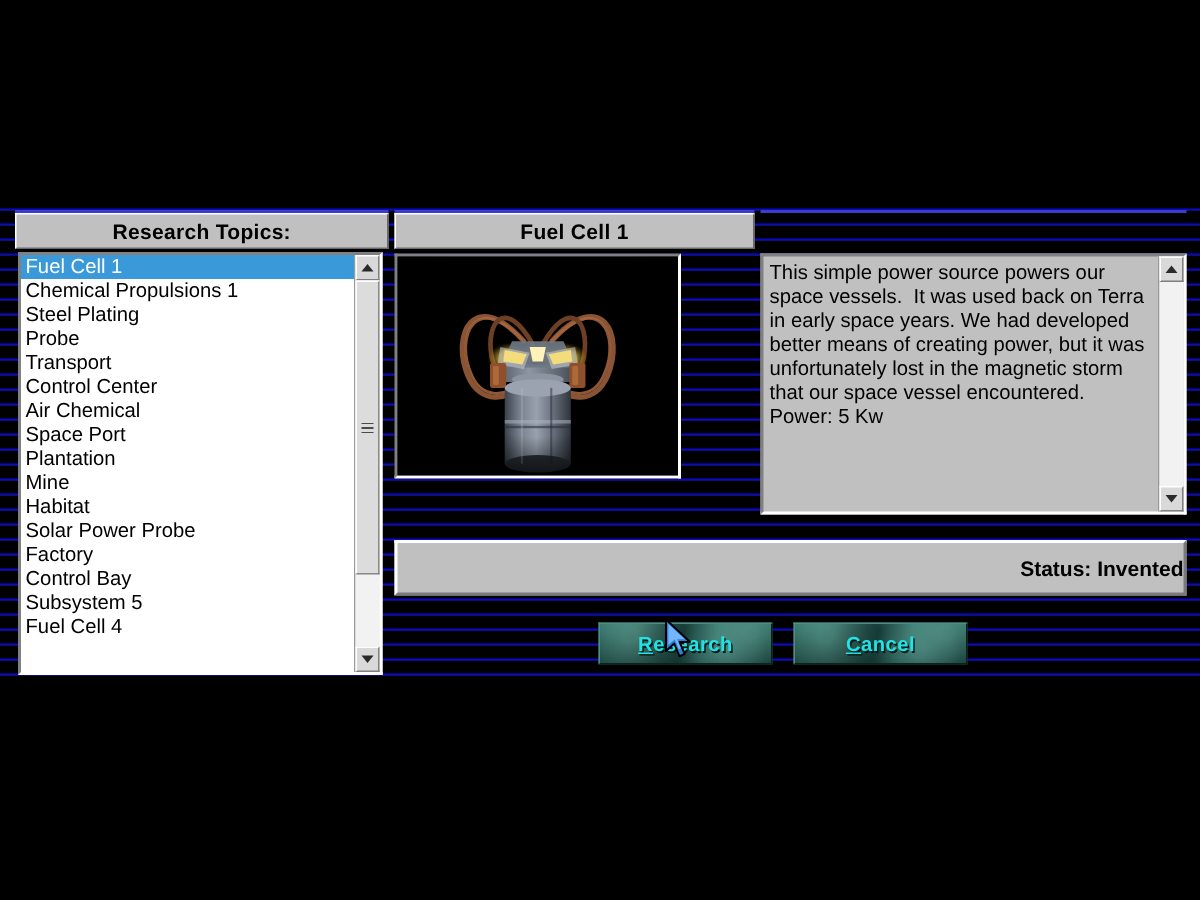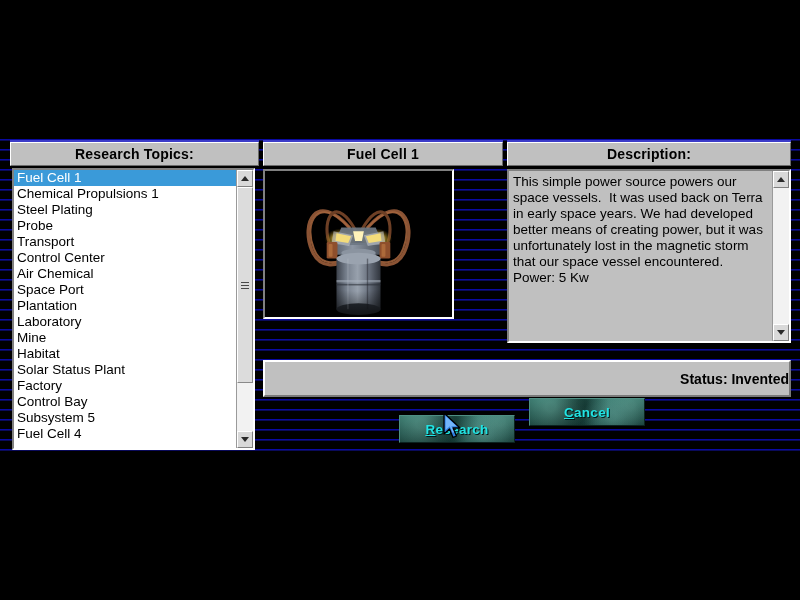--- a/index.html
+++ b/index.html
@@ -275,24 +275,23 @@
       <div id="listbox-items">
           <div class="list-item selected" style="background: rgb(58, 154, 217);">Fuel Cell 1</div>
           <div class="list-item">Chemical Propulsions 1</div>
           <div class="list-item">Steel Plating</div>
           <div class="list-item">Probe</div>
           <div class="list-item">Transport</div>
           <div class="list-item">Control Center</div>
           <div class="list-item">Air Chemical</div>
           <div class="list-item">Space Port</div>
           <div class="list-item">Plantation</div>
-          <div class="list-item">Laboratory</div>
           <div class="list-item">Mine</div>
           <div class="list-item">Habitat</div>
-          <div class="list-item">Solar Status Plant</div>
+          <div class="list-item">Solar Power Probe</div>
           <div class="list-item">Factory</div>
           <div class="list-item">Control Bay</div>
           <div class="list-item">Subsystem 5</div>
           <div class="list-item">Fuel Cell 4</div>
         </div>
       <div class="vscroll">
         <div class="sb-btn">
           <span class="sb-arrow up"></span>
         </div>
         <div class="sb-track">
@@ -382,23 +381,20 @@
         <rect x="73" y="116" width="45" height="1.6" fill="#2c3138" opacity="0.6"></rect>
 
         <rect x="84" y="90" width="1.4" height="52" fill="#b8c0cb" opacity="0.30"></rect>
         <rect x="104" y="90" width="1.4" height="52" fill="#1e2228" opacity="0.45"></rect>
 
         <rect x="0" y="0" width="191" height="150" fill="url(#vign)" opacity="0.85"></rect>
       </svg>
     </div>
 
     <div class="header-topglow" style="left:497px; top:0px; width:284px;"></div>
-    <div class="header-band" style="left:497px; top:2px; width:284px; height:24px;">
-      <span>Description:</span>
-    </div>
 
     <div id="desc-outer" style="left:497px; top:29px; width:284px; height:174px;justify-content:center;">
       <div id="desc-text">This simple power source powers our space vessels.  It was used back on Terra in early space years. We had developed better means of creating power, but it was unfortunately lost in the magnetic storm that our space vessel encountered.  Power: 5 Kw</div>
       <div class="vscroll">
         <div class="sb-btn">
           <span class="sb-arrow up"></span>
         </div>
         <div class="sb-track"></div>
         <div class="sb-btn">
           <span class="sb-arrow down"></span>
@@ -407,21 +403,21 @@
     </div>
 
     <div id="status-outer" style="left:253px; top:220px; width:528px; height:37px;justify-content:flex-end;">
       <span>Status: Invented</span>
     </div>
 
     <div class="game-btn" style="left:389px; top:275px; width:116px;">
       <span class="game-btn-label"><span class="accel">R</span><span>esearch</span></span>
     </div>
 
-    <div class="game-btn" style="left:519px; top:258px; width:116px;">
+    <div class="game-btn" style="left:519px; top:275px; width:116px;">
       <span class="game-btn-label"><span class="accel">C</span><span>ancel</span></span>
     </div>
 
   </div>
 
   <svg id="cursor" viewBox="0 0 18 28">
     <polygon points="1,1 1,22 6.5,17 10,25.5 13.5,24 10,16 17,16" fill="#2f7fe0" stroke="#000000" stroke-width="1.3" stroke-linejoin="round"></polygon>
     <polygon points="2.6,4 2.6,18 6.8,14.2 9.6,20.8 11,20.2 8.4,14.2 13.6,14.2" fill="#7fc0ff" opacity="0.85"></polygon>
   </svg>
 </div>

